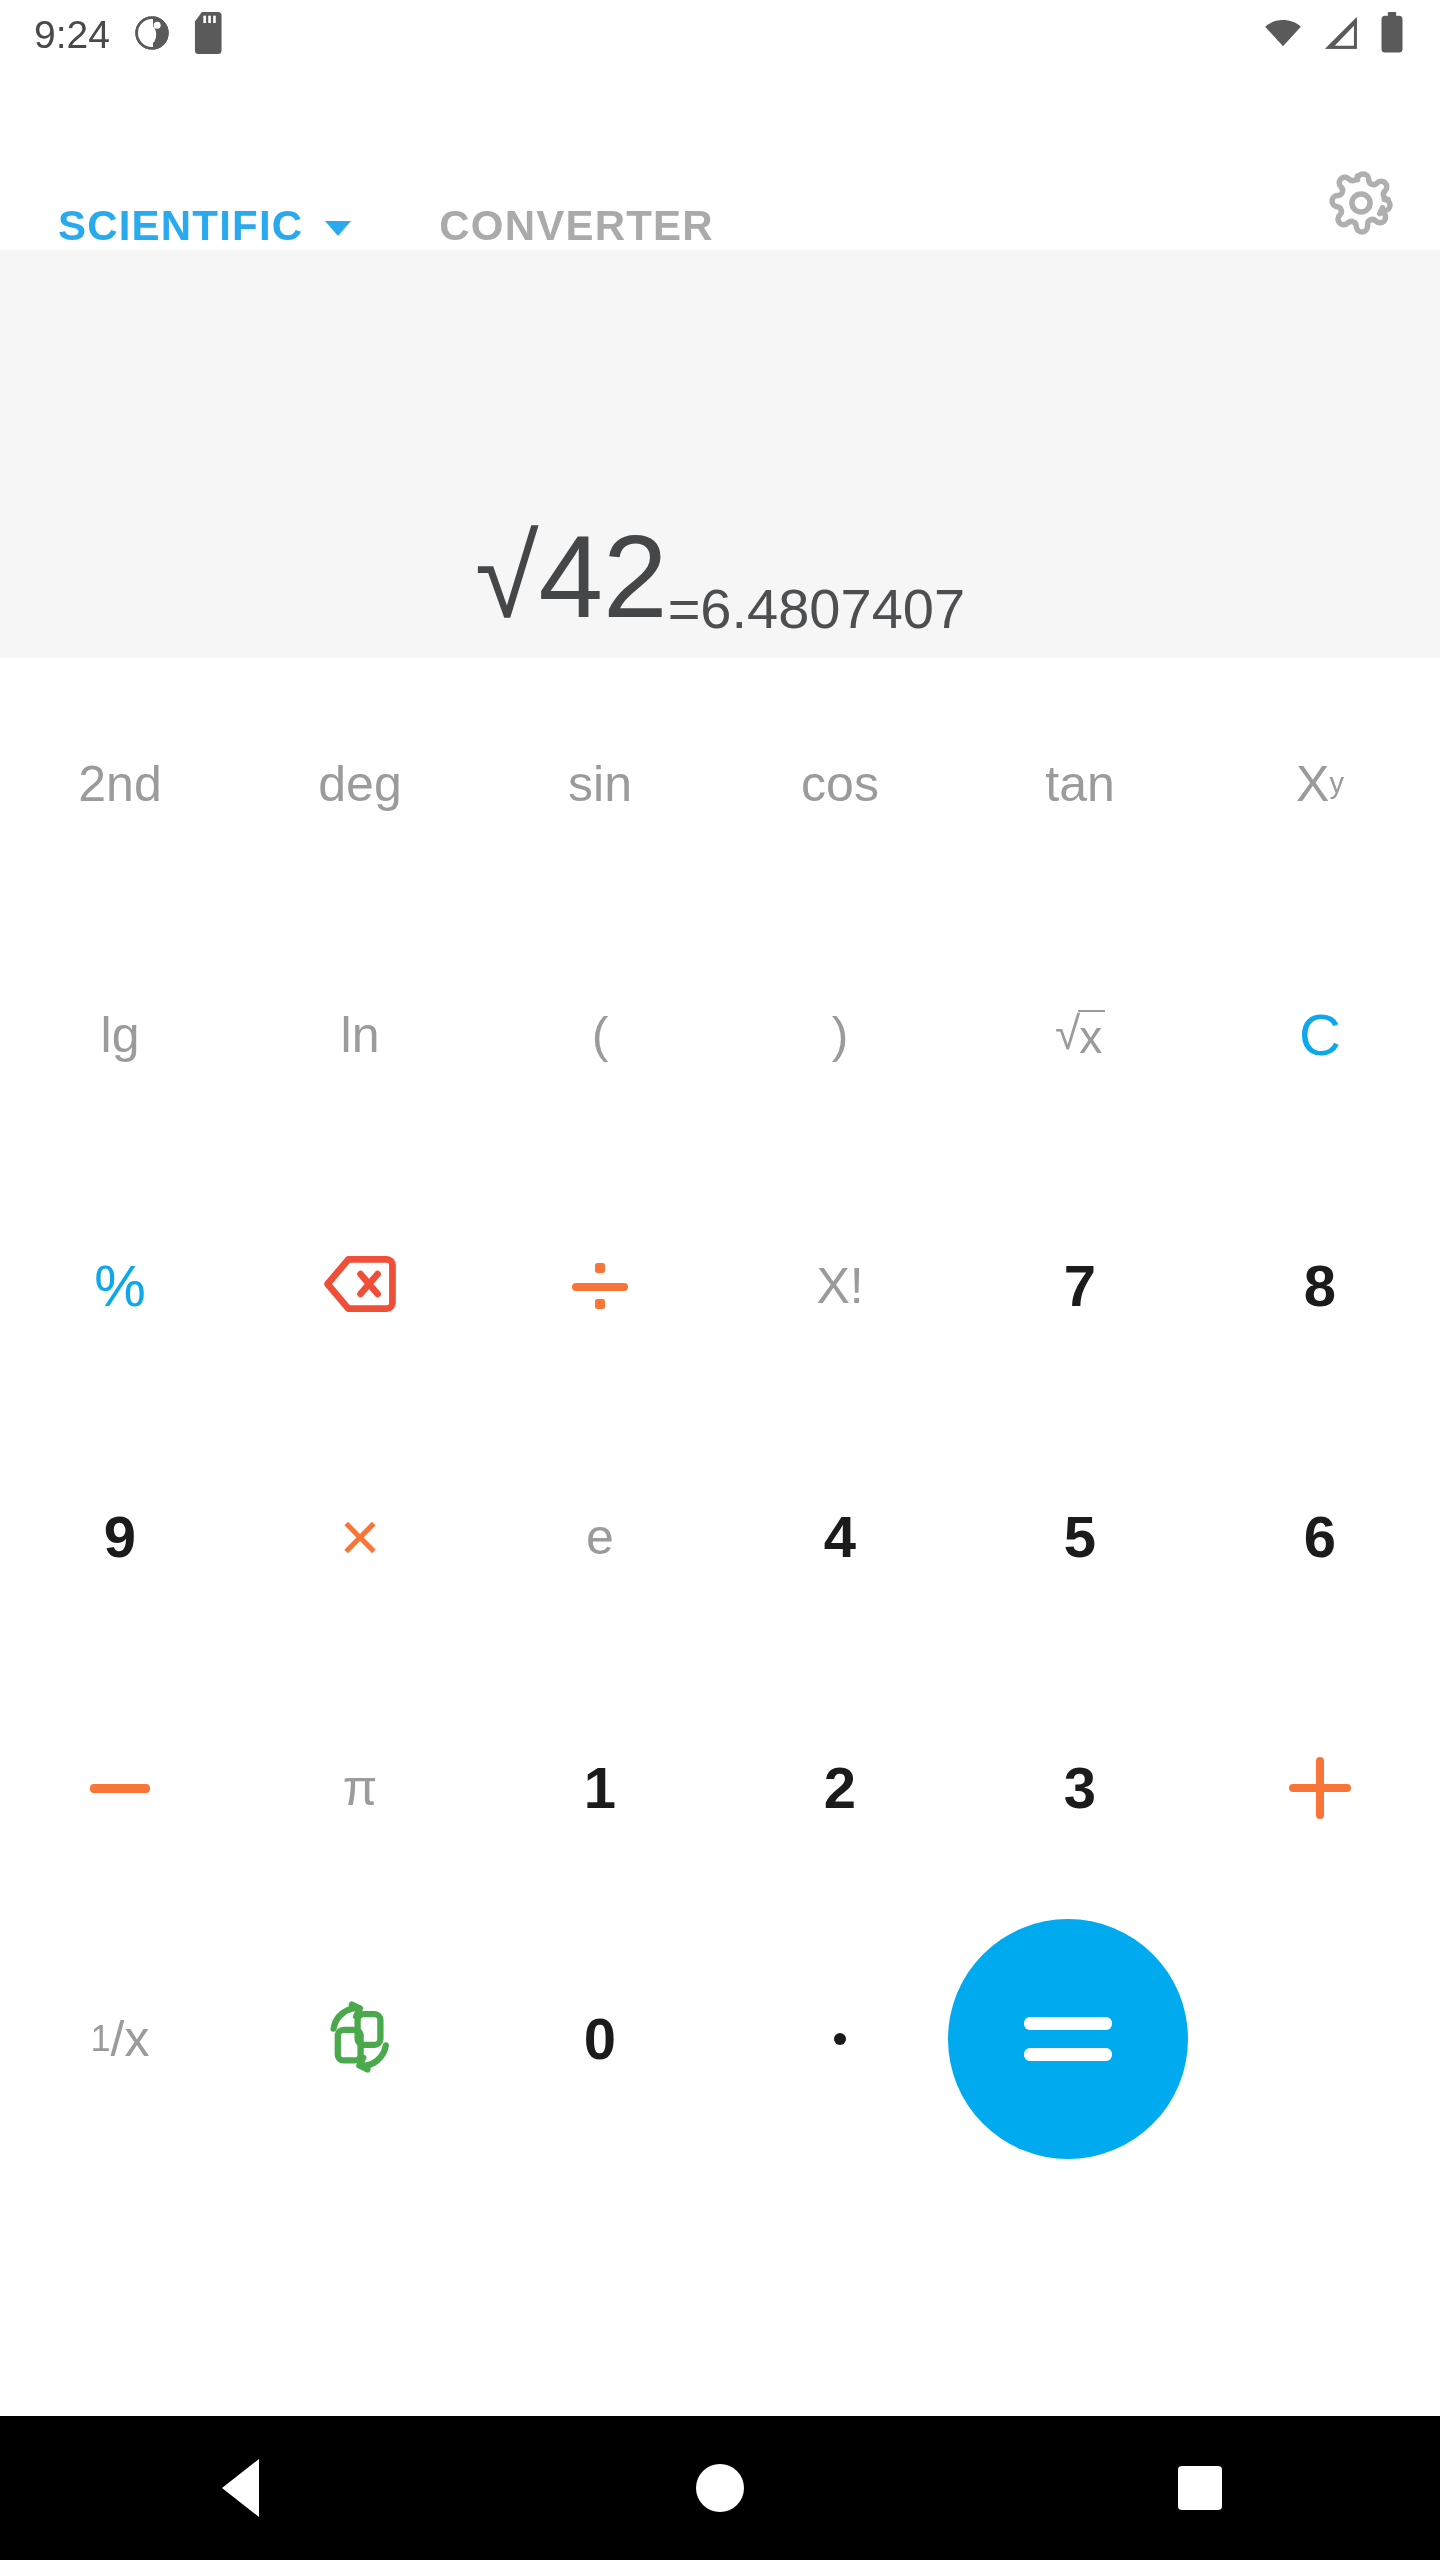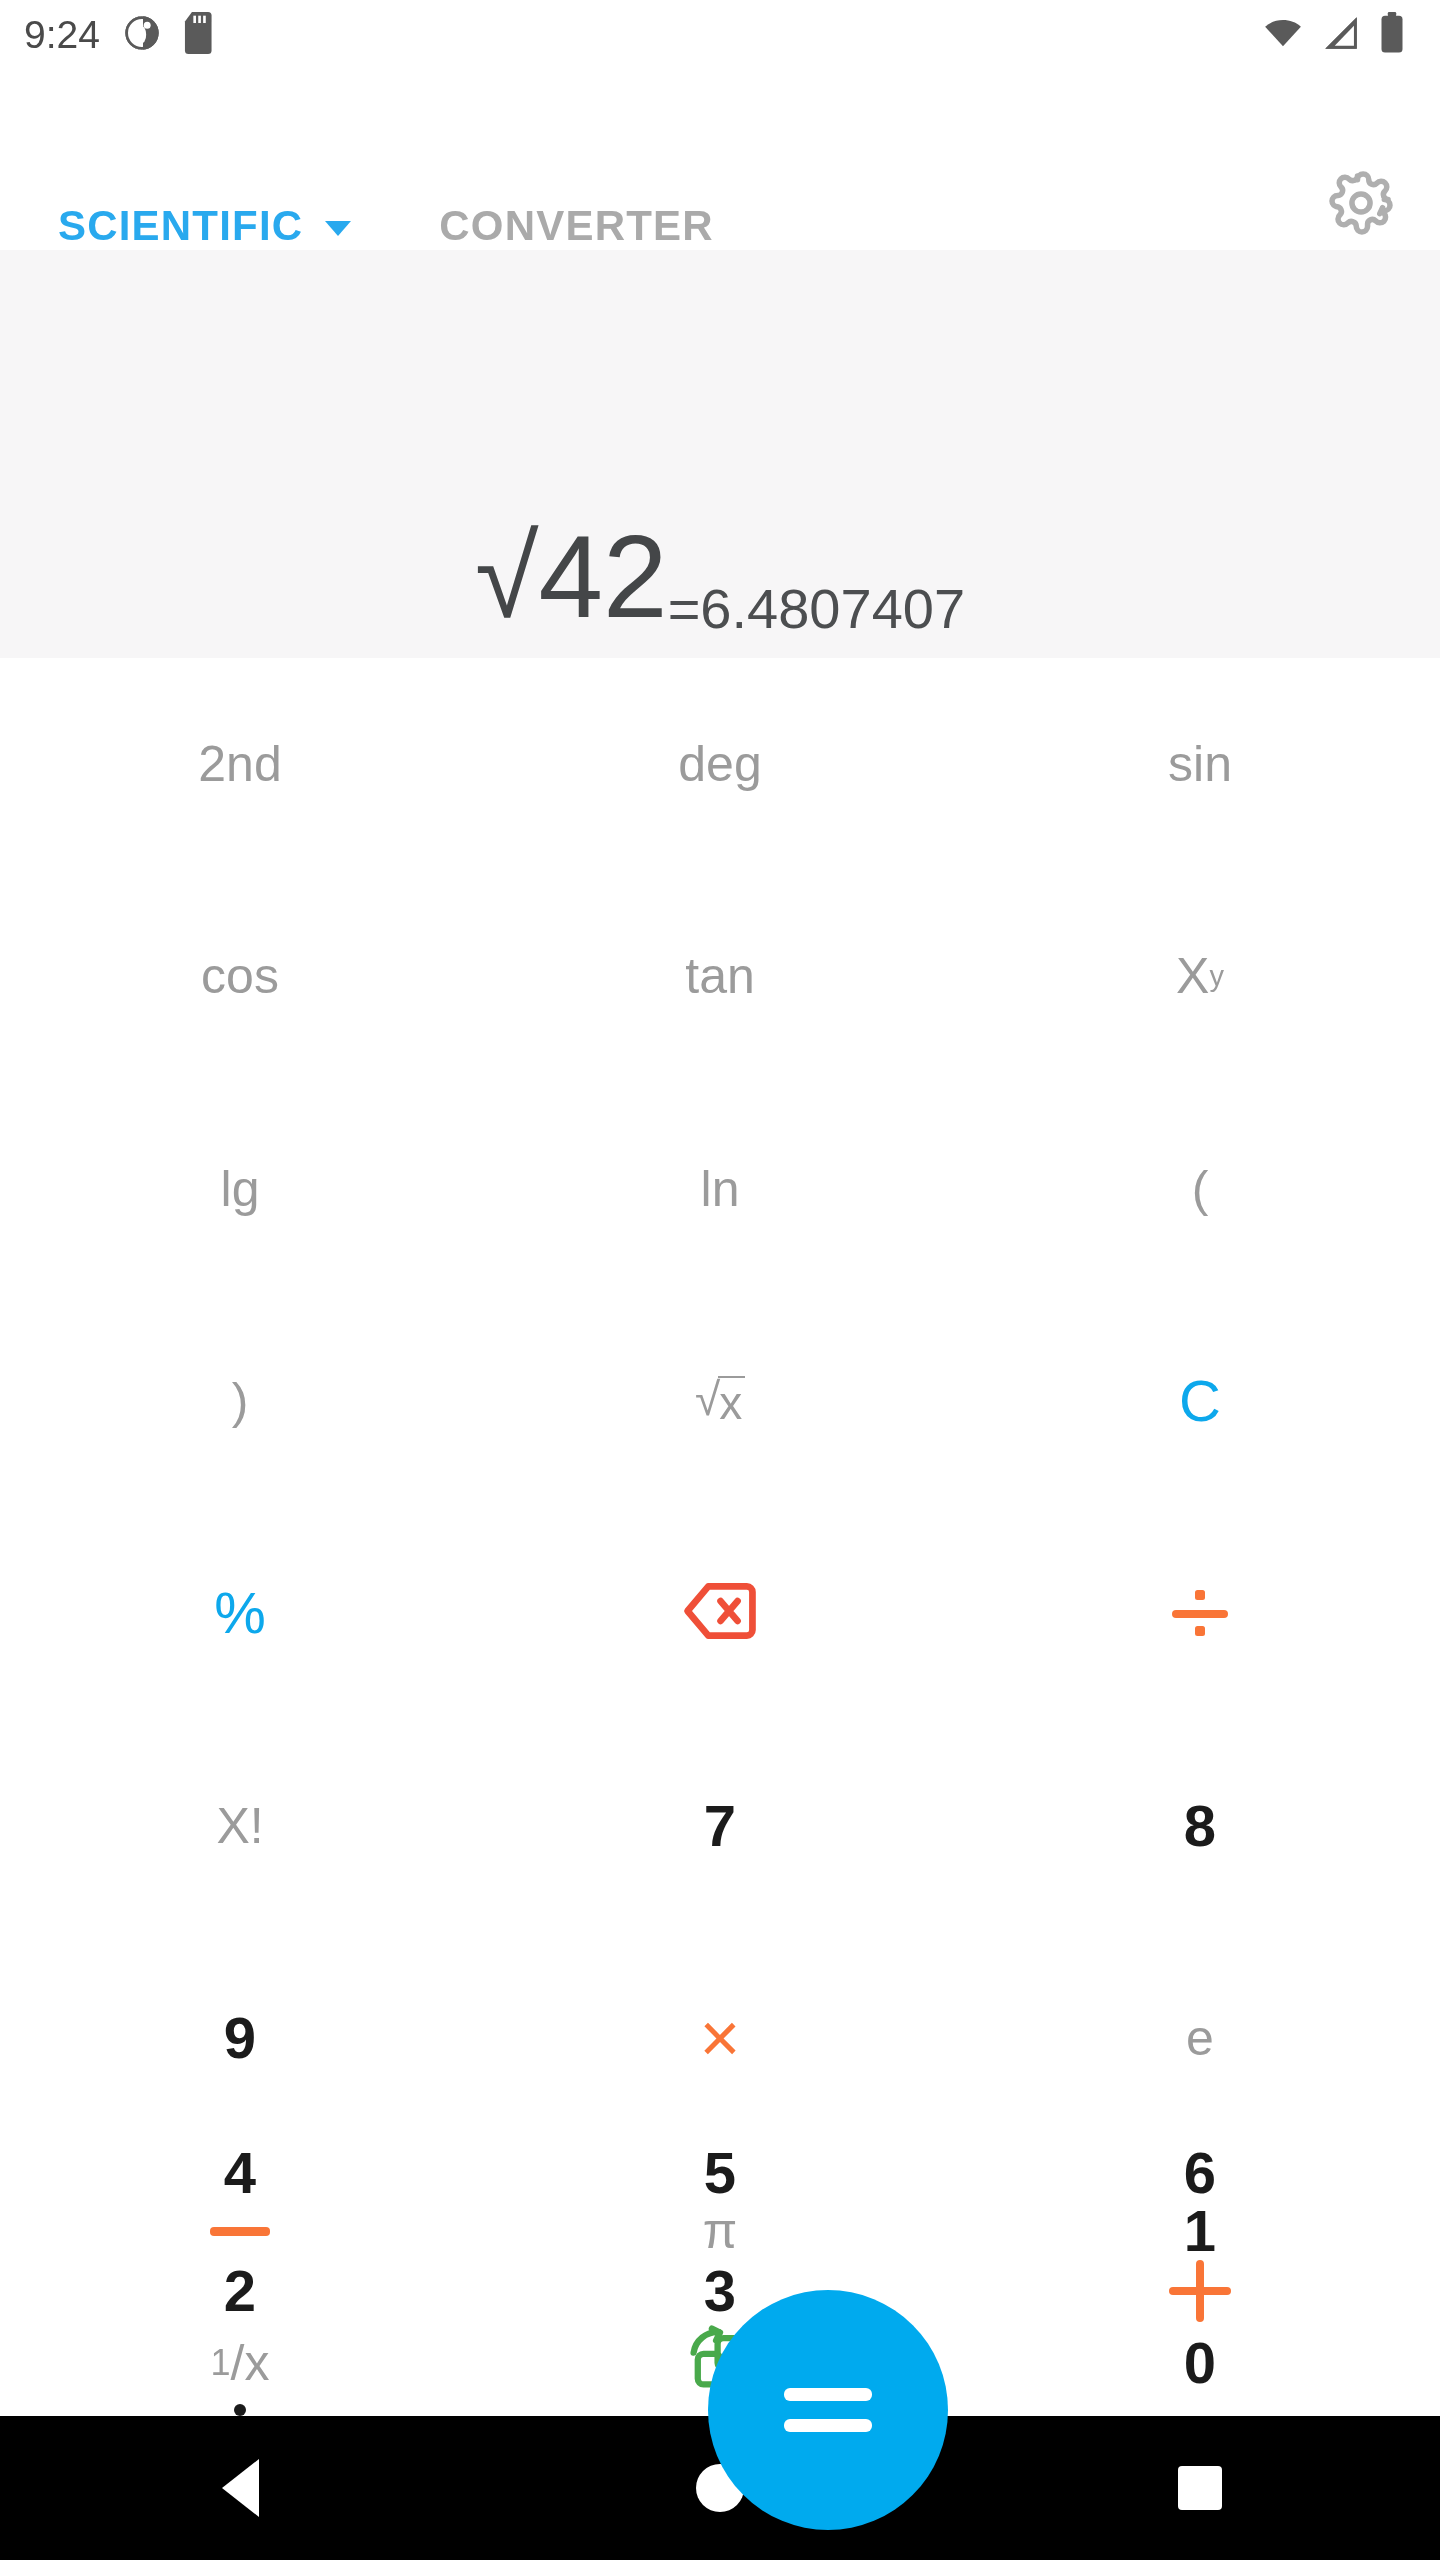--- a/index.html
+++ b/index.html
@@ -8,21 +8,21 @@
     font-family:"Liberation Sans", sans-serif;
     background:#ffffff;
     overflow:hidden;
   }
   .screen { width:1440px; height:2560px; display:flex; flex-direction:column; background:#ffffff; }
 
   
   .statusbar {
     height:70px; flex:0 0 70px;
     display:flex; align-items:center;
-    padding:0 34px 0 24px;
+    padding:0 34px 0 34px;
     background:#ffffff;
   }
   .status-left { display:flex; align-items:center; gap:22px; }
   .status-clock { font-size:39px; color:#4a4a4a; letter-spacing:0px; }
   .status-right { margin-left:auto; display:flex; align-items:center; gap:16px; }
   .si { display:block; }
 
   
   .tabbar {
     height:180px; flex:0 0 180px;
@@ -59,21 +59,21 @@
   }
   .result {
     font-size:56px; color:#4c4e50; line-height:1.1;
     margin-top:16px; font-weight:normal;
   }
 
   
   .keypad {
     flex:1 1 auto;
     display:grid;
-    grid-template-columns:repeat(3,1fr);
+    grid-template-columns:repeat(6,1fr);
     grid-template-rows:repeat(7,1fr);
     background:#ffffff;
     position:relative;
   }
   .key {
     display:flex; align-items:center; justify-content:center;
     user-select:none;
     position:relative;
   }
   .key-label { line-height:1; display:flex; align-items:center; justify-content:center; }

